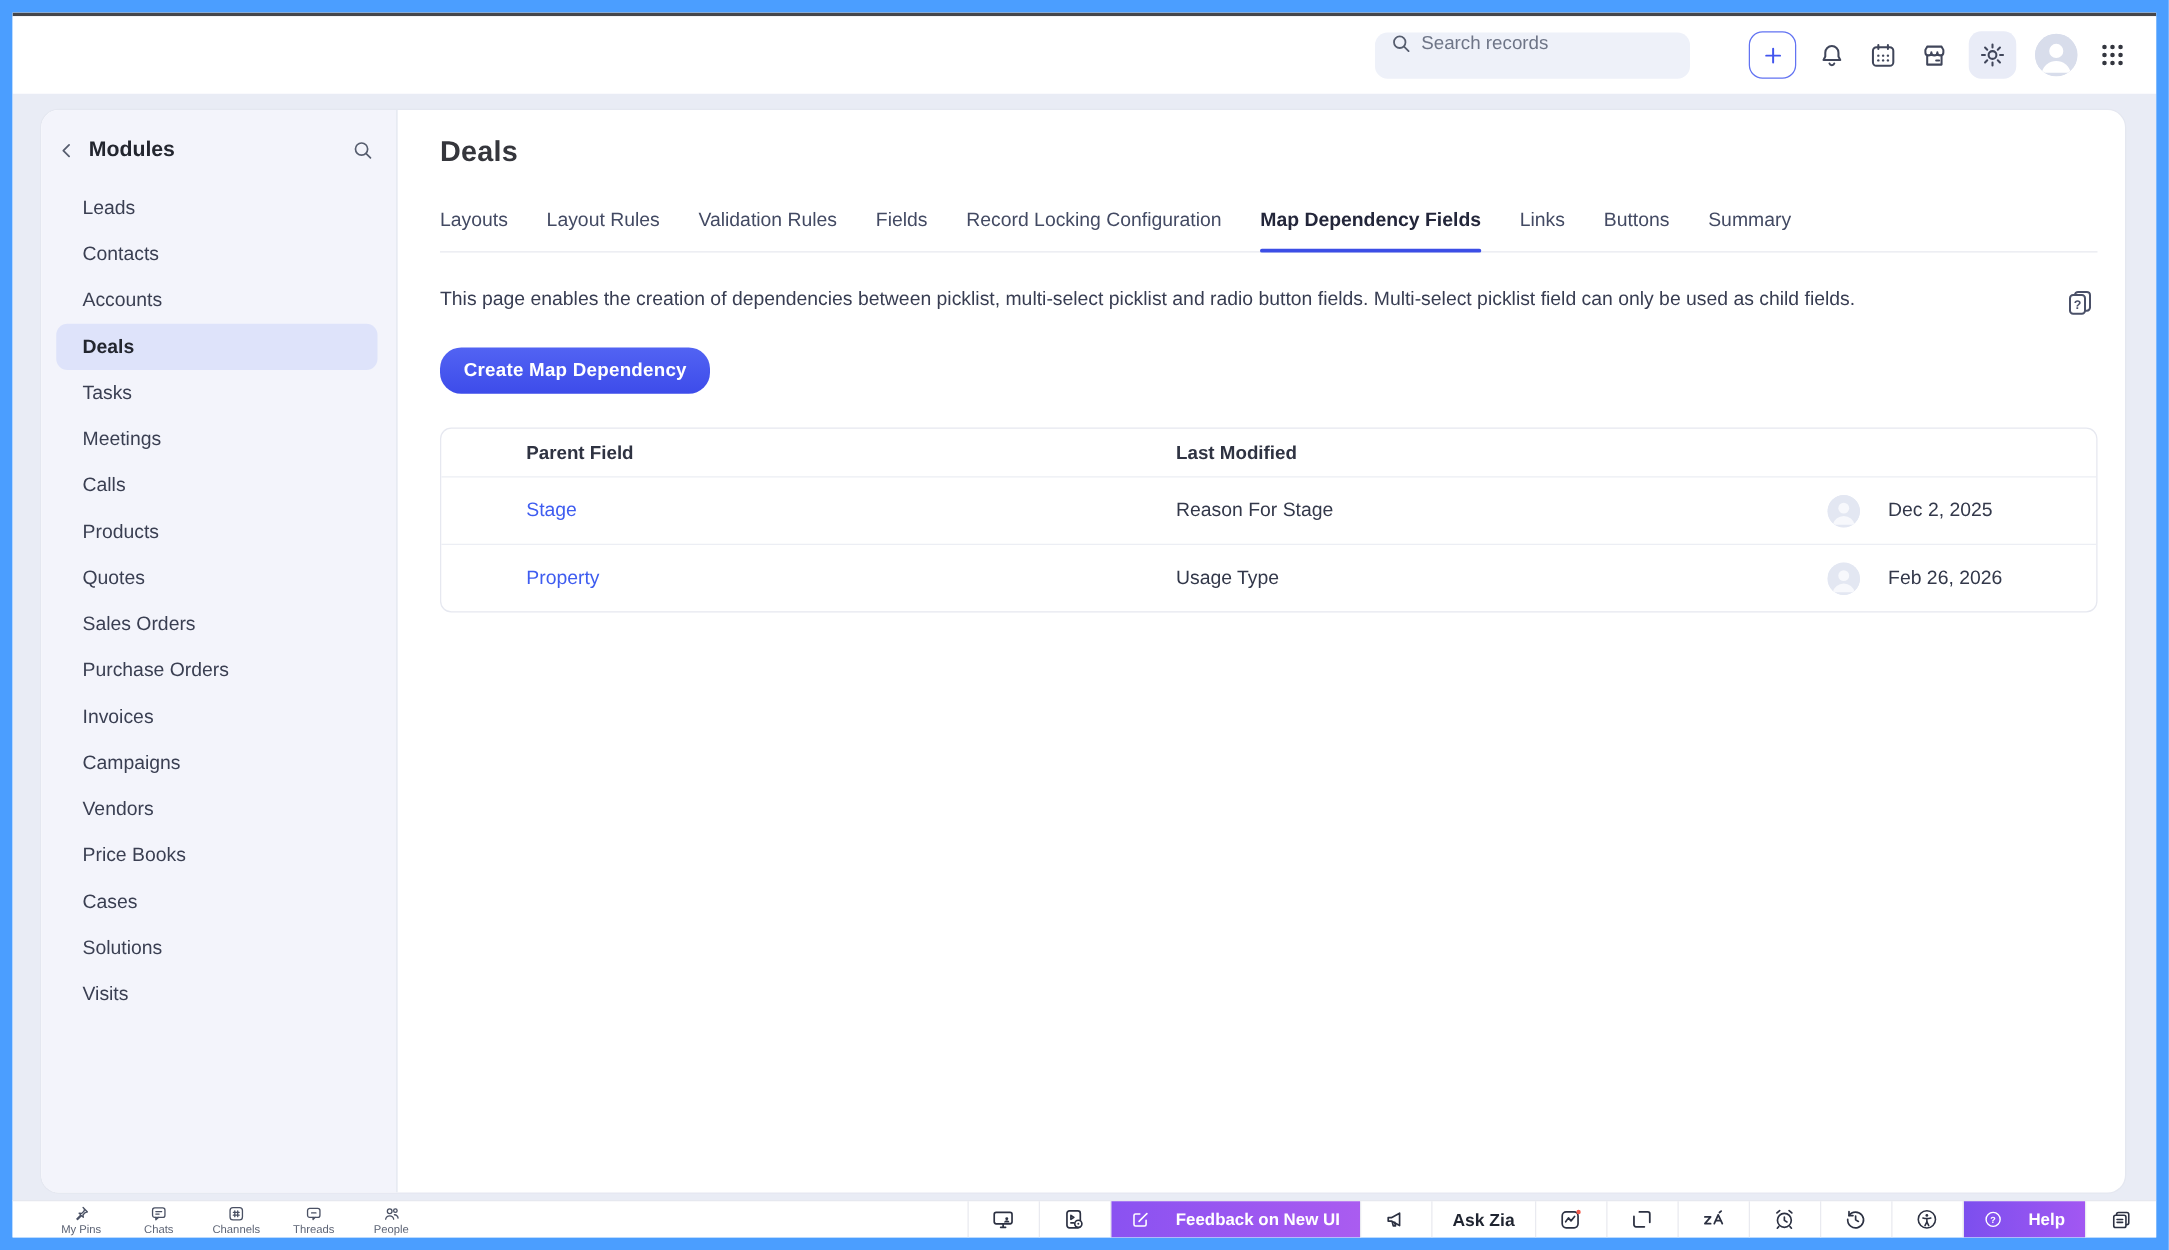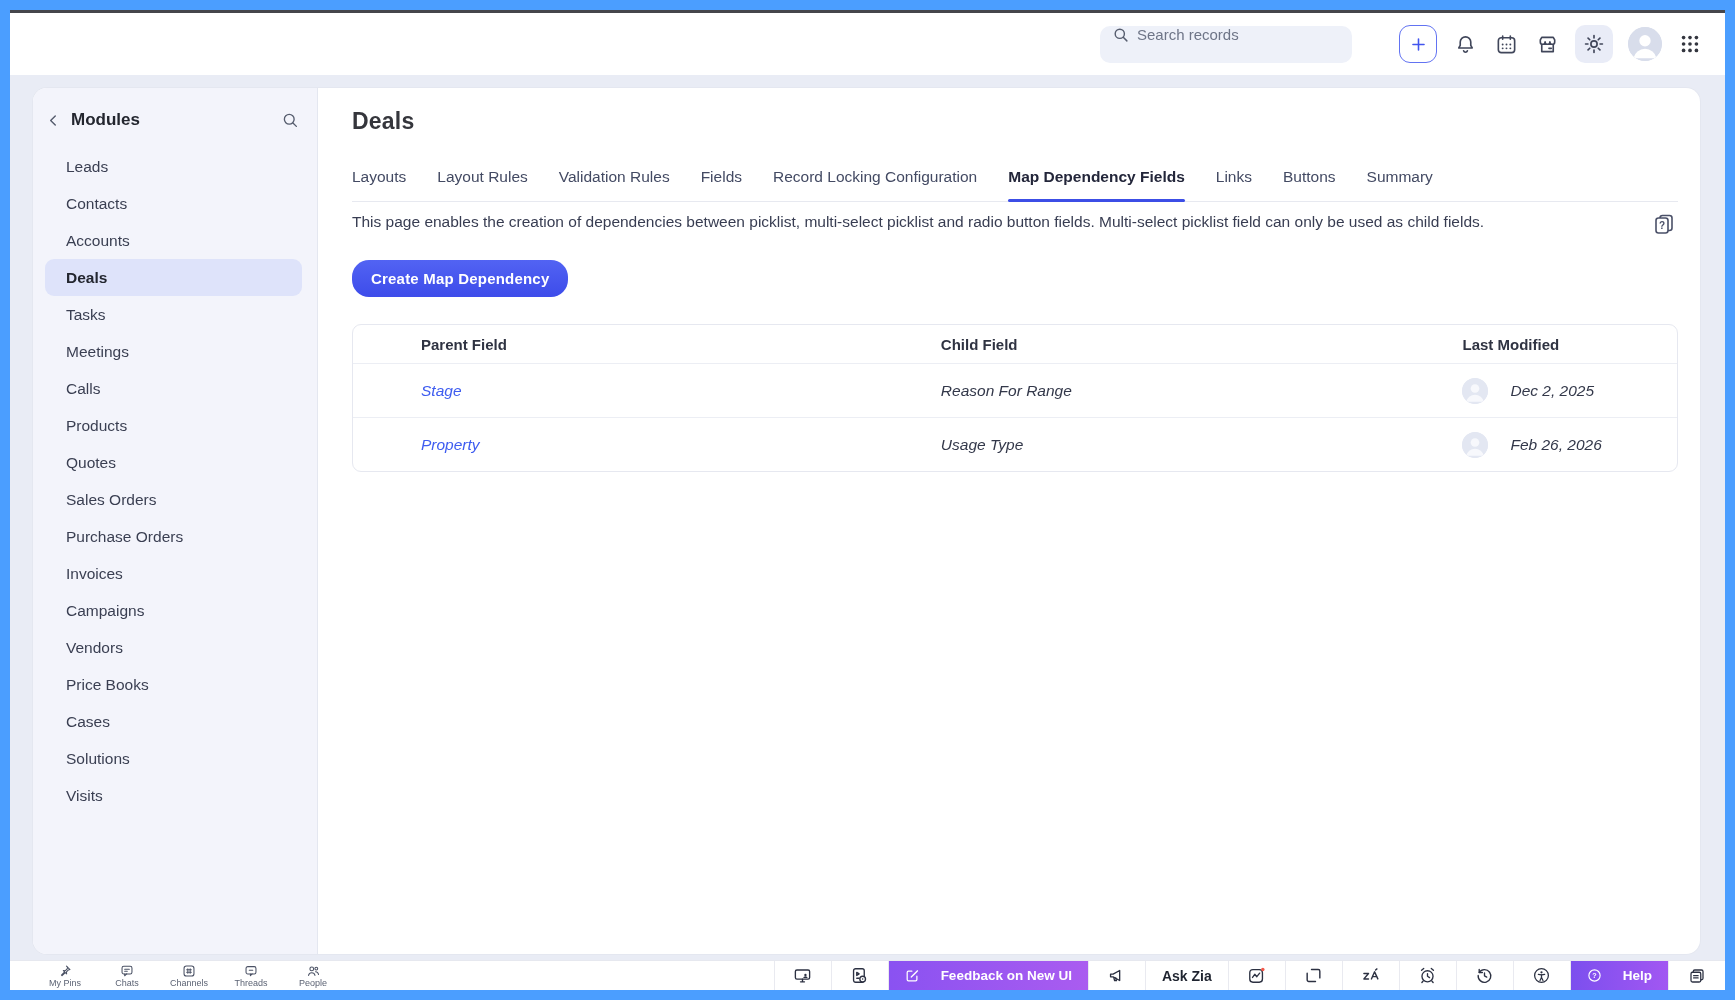--- a/index.html
+++ b/index.html
@@ -34,32 +34,32 @@
   .side-item.active { background:#dee3fa; color:#23262f; font-weight:bold; }
 
   
   .content { flex:1; padding:20px 22px 0 34px; min-width:0; }
   .page-title { font-size:23px; font-weight:bold; color:#35363c; letter-spacing:.2px; }
   .tabs { display:flex; gap:31px; margin-top:33px; border-bottom:1px solid #e7e9f0; }
   .tab { font-size:15.5px; color:#434a63; padding-bottom:15px; position:relative; cursor:pointer; white-space:nowrap; }
   .tab.active { color:#23263a; font-weight:bold; }
   .tab.active::after { content:""; position:absolute; left:0; right:0; bottom:-1px; height:3px; border-radius:3px; background:#3c4ee6; }
 
-  .desc-row { display:flex; align-items:flex-start; justify-content:space-between; margin-top:10px; gap:20px; }
+  .desc-row { display:flex; align-items:flex-start; justify-content:space-between; margin-top:28px; gap:20px; }
   .desc { font-size:15.5px; color:#383d52; line-height:1.35; }
   .copyhelp { color:#4a5068; flex:none; cursor:pointer; margin-right:2px; }
 
   .controls { display:flex; align-items:center; justify-content:space-between; margin-top:24px; }
   .selector { height:38px; border:1px solid #c9cdda; border-radius:9px; background:#fff; display:flex; align-items:center; gap:10px; padding:0 14px 0 15px; font-size:15.5px; color:#2f3547; cursor:pointer; }
   .caret { width:0; height:0; border-left:5px solid transparent; border-right:5px solid transparent; border-top:6px solid #6b7280; }
   .primary-btn { height:37px; padding:0 19px; border:none; border-radius:17px; background:linear-gradient(#5263f3,#3d4cea); color:#fff; font-size:15px; font-weight:bold; cursor:pointer; font-family:"Liberation Sans", sans-serif; letter-spacing:.2px; }
 
   .dep-table { margin-top:27px; border:1px solid #e6e8f0; border-radius:9px; overflow:hidden; }
   .t-row { display:flex; align-items:center; }
-  .t-row + .t-row { border-top:1px solid #eceef4;font-style:italic; }
+  .t-row + .t-row { border-top:1px solid #eceef4; }
   .t-head { height:38px; }
   .t-body { height:54px; }
   .col-parent { width:44.4%; padding-left:68px; }
   .col-child { width:39.4%; }
   .col-mod { flex:1; }
   .t-head .cell-label { font-size:15px; font-weight:bold; color:#2f3342; }
   .cell-text { font-size:15.5px; color:#33384a; }
   .link { font-size:15.5px; color:#3e5cf0; cursor:pointer; }
   .mod-wrap { display:flex; align-items:center; gap:22px; }
   .mini-avatar { width:26px; height:26px; border-radius:50%; overflow:hidden; background:#e3e7f2; flex:none; }
@@ -217,26 +217,25 @@
           </span>
         </div>
 
         <div class="controls">
           <button class="primary-btn">Create Map Dependency</button>
         </div>
 
         <div class="dep-table">
           <div class="t-row t-head">
             <div class="col-parent cell-label">Parent Field</div>
-            <div class="col-child cell-label">Child Field</div>
             <div class="col-mod cell-label">Last Modified</div>
           </div>
           <div class="t-row t-body">
             <div class="col-parent"><span class="link">Stage</span></div>
-            <div class="col-child"><span class="cell-text">Reason For Range</span></div>
+            <div class="col-child"><span class="cell-text">Reason For Stage</span></div>
             <div class="col-mod">
               <span class="mod-wrap">
                 <span class="mini-avatar">
                   <svg width="26" height="26" viewBox="0 0 24 24">
                       <circle cx="12" cy="12" r="12" fill="#e3e7f2"></circle>
                       <circle cx="12" cy="9.7" r="4" fill="#f7f8fc"></circle>
                       <path d="M3.8 22a8.4 8.4 0 0 1 16.4 0z" fill="#f7f8fc"></path>
                     </svg>
                 </span>
                 <span class="cell-text">Dec 2, 2025</span>

